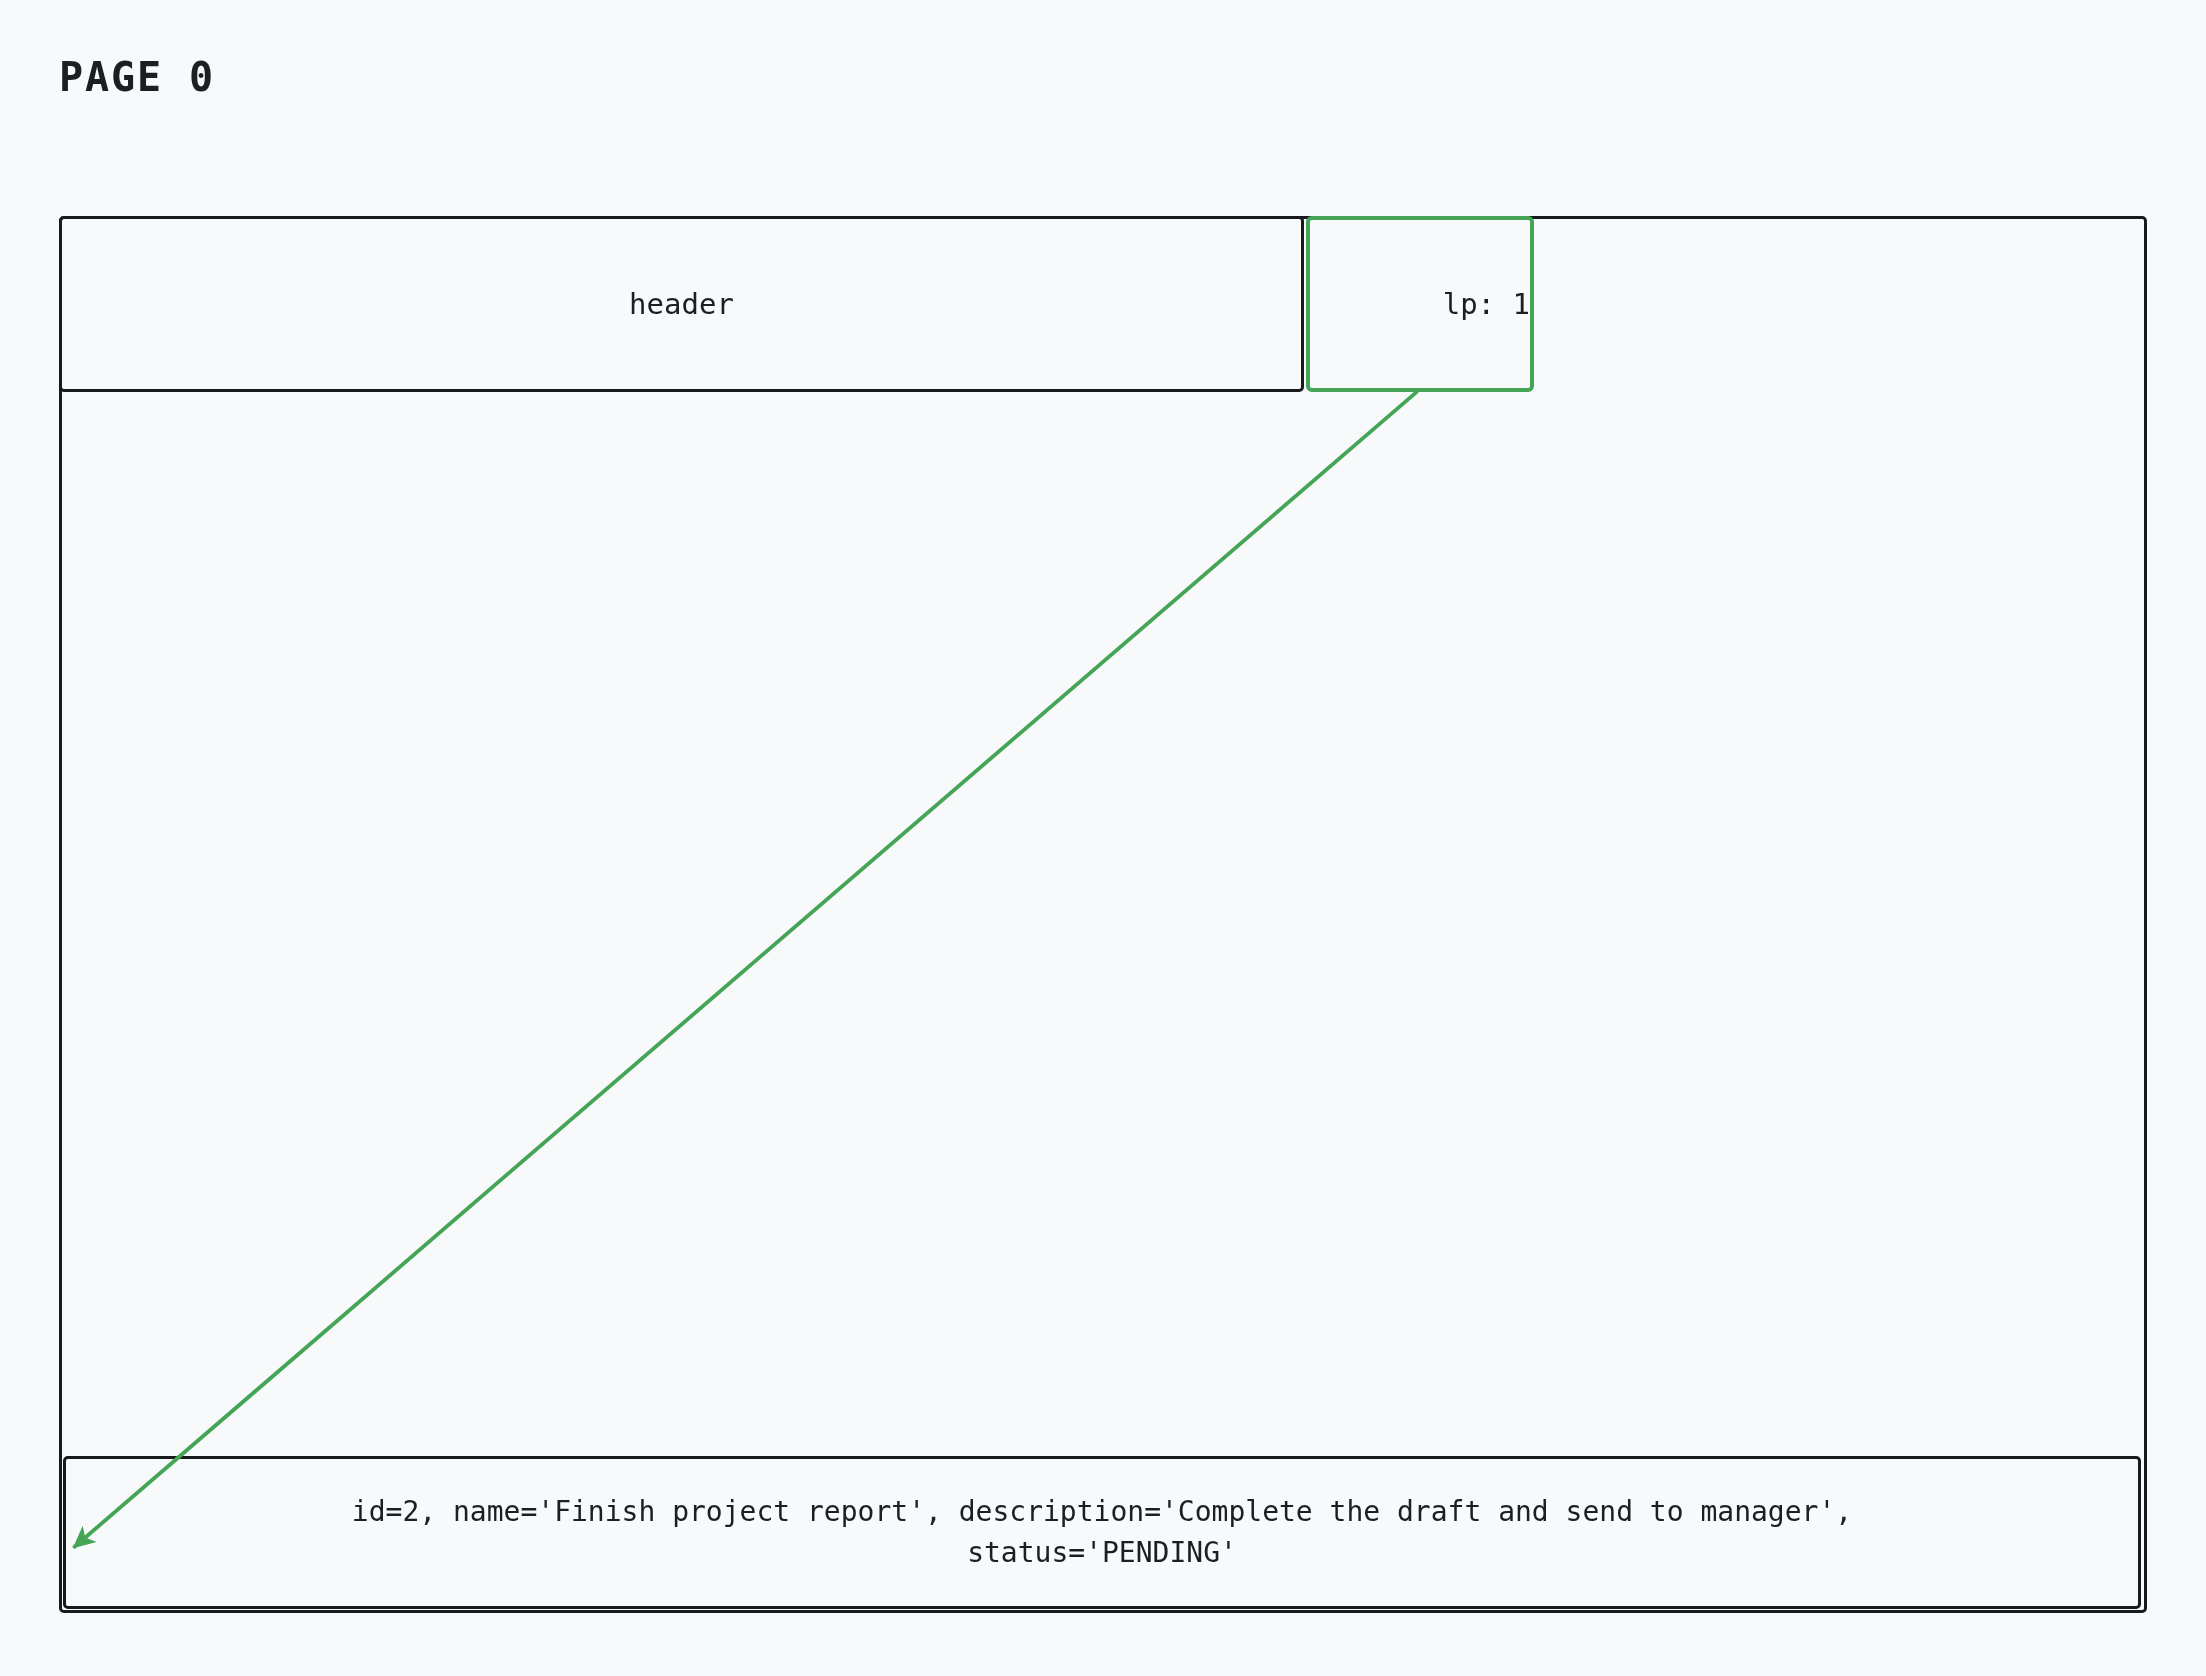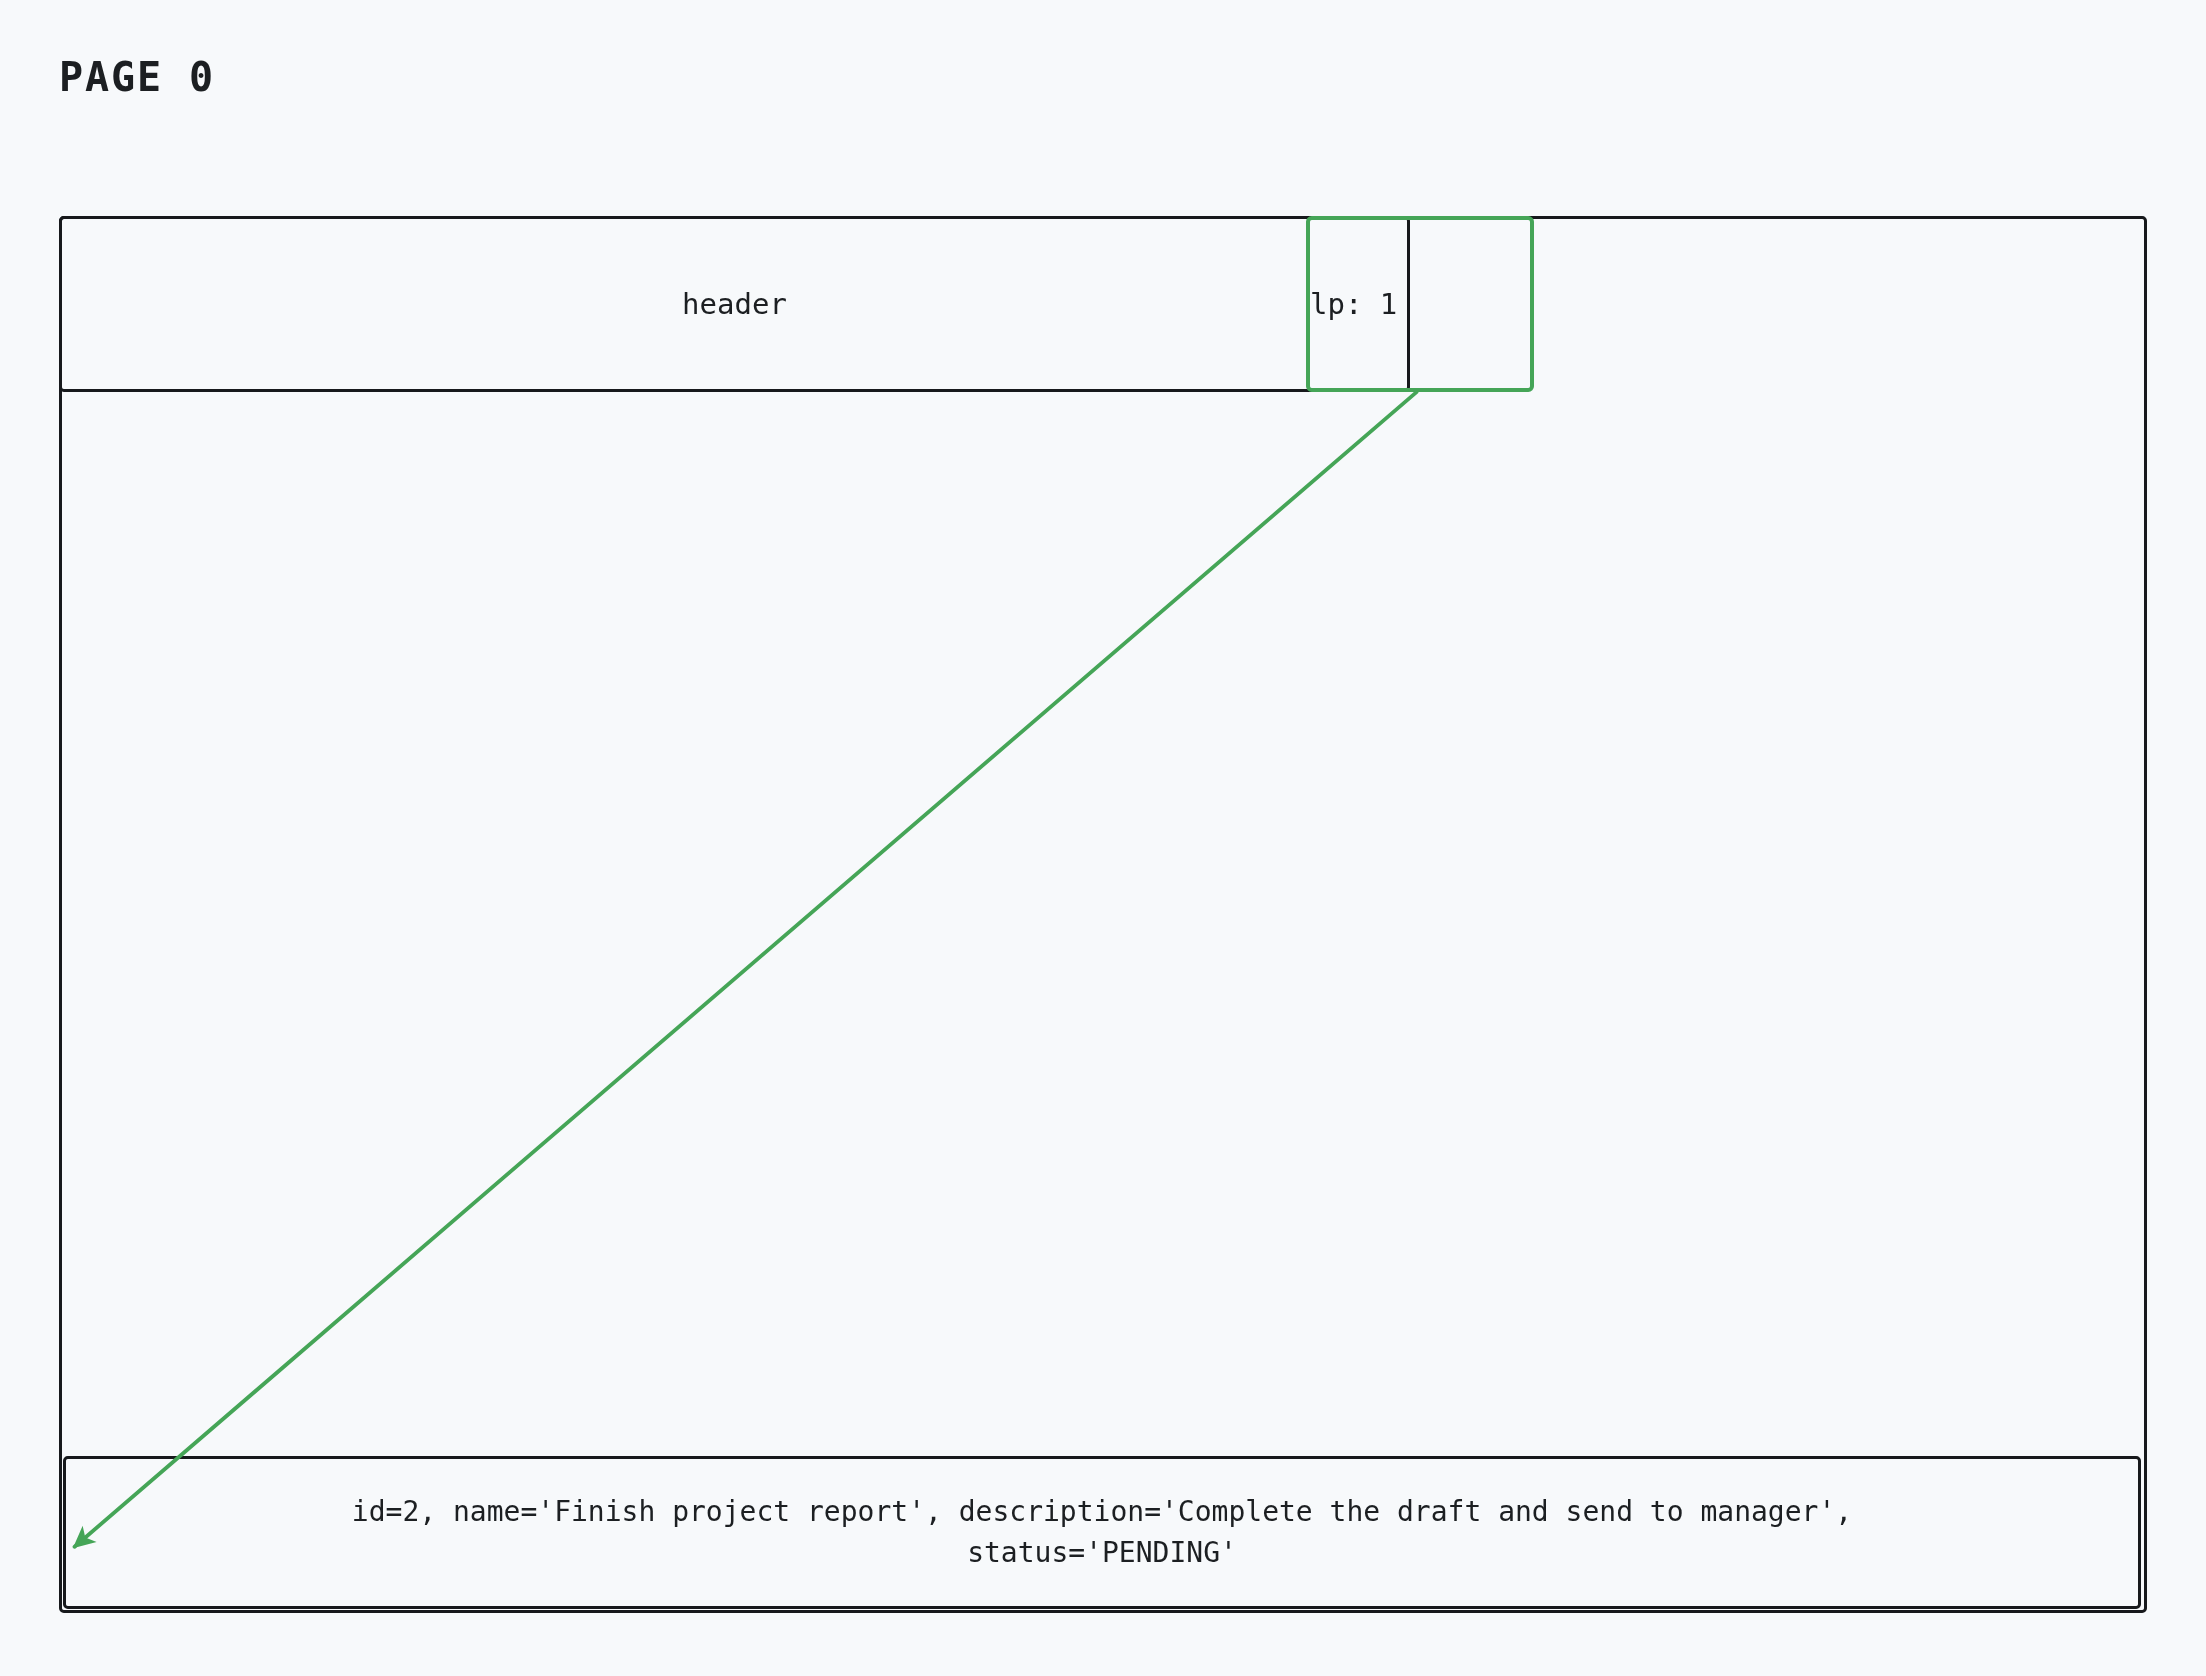--- a/index.html
+++ b/index.html
@@ -42,21 +42,21 @@
     border-radius: 4.8px;
     box-sizing: border-box;
     background: transparent;
   }
 
   
   #header-box {
     position: absolute;
     left: 59px;
     top: 216px;
-    width: 1351px;
+    width: 1245px;
     height: 176px;
     border: 3.8px solid #17191c;
     border-radius: 4.8px;
     box-sizing: border-box;
     display: flex;
     align-items: center;
     justify-content: center;
     background: transparent;
   }
   #header-box .box-label {
@@ -71,21 +71,21 @@
     position: absolute;
     left: 1306px;
     top: 216px;
     width: 228px;
     height: 176px;
     border: 4.8px solid #45a557;
     border-radius: 5.7px;
     box-sizing: border-box;
     display: flex;
     align-items: center;
-    justify-content: flex-start;
+    justify-content: flex-end;
     background: transparent;
   }
   #highlight-box .box-label {
     font-size: 29px;
     line-height: 1.2;
     color: #1c1f22;
     white-space: pre;
   }
 
   

